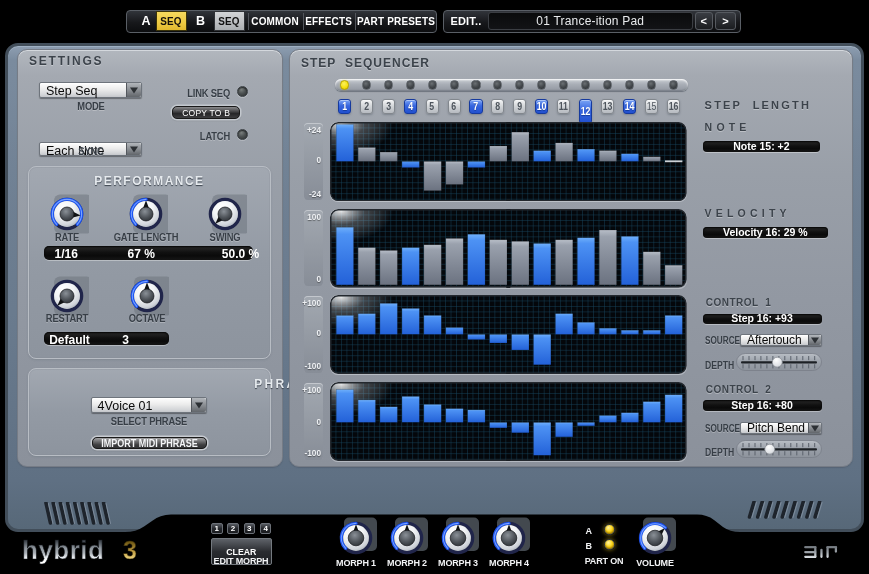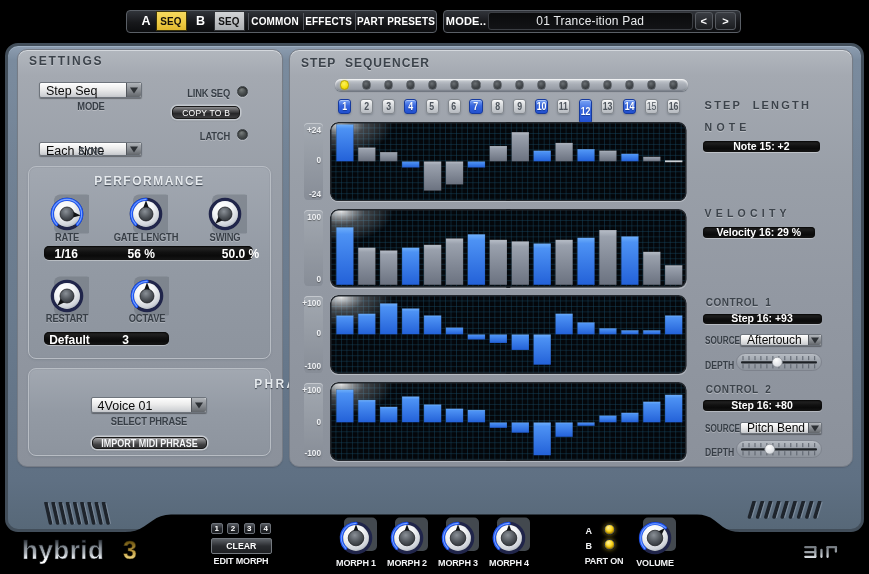--- a/index.html
+++ b/index.html
@@ -70,21 +70,21 @@
 <div class="seg" style="left:249px;width:53px;font-size:10.5px">
     <span style="transform:scaleX(.95)">COMMON</span>
   </div>
 <div class="seg" style="left:304px;width:50px;font-size:10.5px">
     <span style="transform:scaleX(.95)">EFFECTS</span>
   </div>
 <div class="seg" style="left:357px;width:78px;font-size:10.5px">
     <span style="transform:scaleX(.95)">PART PRESETS</span>
   </div>
 <div class="abs" style="left:442.6px;top:9.8px;width:298px;height:22.8px;background:linear-gradient(180deg,#31343a,#17181b 55%,#0c0d0f);border:1px solid #5a5f66;border-radius:4px;box-shadow:0 1px 2px #000"></div>
-<div class="seg" style="left:444px;width:44px;font-size:11px">MODE..</div>
+<div class="seg" style="left:444px;width:44px;font-size:11px">EDIT..</div>
 <div class="abs" style="left:488px;top:12.1px;width:204.6px;height:18.2px;background:linear-gradient(180deg,#0a0b0c,#121316);border:1px solid #3b3e43;border-radius:3px"></div>
 <div class="seg" style="left:488px;width:204.6px;font-weight:normal;font-size:12px;color:#e8eaec">01 Trance-ition Pad</div>
 <div class="abs" style="left:695px;top:12.1px;width:17.8px;height:18.2px;background:linear-gradient(180deg,#3a3d43,#1b1d20);border:1px solid #565a60;border-radius:3px"></div>
 <div class="seg" style="left:695px;width:17.8px;font-size:11px">&lt;</div>
 <div class="abs" style="left:715.3px;top:12.1px;width:20.3px;height:18.2px;background:linear-gradient(180deg,#3a3d43,#1b1d20);border:1px solid #565a60;border-radius:3px"></div>
 <div class="seg" style="left:715.3px;width:20.3px;font-size:11px">&gt;</div>
 <div class="abs" style="left:5px;top:43px;width:859px;height:489px;border-radius:13px;
 background:linear-gradient(180deg,#8e9eb1 0,#7a8b9e 3%,#72829565 20%,#6a7b8e 55%,#5f7083 90%,#576878),linear-gradient(180deg,#7a8b9e,#5f7083);
 border:3px solid #424e5a;box-shadow:inset 0 1px 0 #9fb0c2"></div>
 <div class="abs" style="left:0;top:532px;width:869px;height:42px;background:#000"></div>
@@ -184,21 +184,21 @@
 <circle cx="0" cy="0" r="12.9" fill="url(#kf)"></circle>
 <polygon points="-9.69,9.69 -5.56,0.68 -0.68,5.56" fill="#101214"></polygon>
 <circle cx="0" cy="0" r="7.0" fill="url(#kh)"></circle>
 <circle cx="0" cy="0" r="7.0" fill="none" stroke="#14161a" stroke-width="0.7"></circle>
 </svg>
 <div class="abs lb" style="left:17.3px;top:230.6px;width:100px;text-align:center;font-size:11px">RATE</div>
 <div class="abs lb" style="left:95.9px;top:230.6px;width:100px;text-align:center;font-size:11px">GATE LENGTH</div>
 <div class="abs lb" style="left:175.3px;top:230.6px;width:100px;text-align:center;font-size:11px">SWING</div>
 <div class="abs disp" style="left:44.2px;top:246.4px;width:208.5px;height:13.6px">
 <span class="abs" style="left:0;width:44px;text-align:center;top:0.8px;font-size:12px">1/16</span>
-<span class="abs" style="left:62px;width:70px;text-align:center;top:0.8px;font-size:12px">56 %</span>
+<span class="abs" style="left:62px;width:70px;text-align:center;top:0.8px;font-size:12px">67 %</span>
 <span class="abs" style="left:145px;width:70px;text-align:right;top:0.8px;font-size:12px">50.0 %</span>
   </div>
 <svg style="position:absolute;left:45.3px;top:273.8px" width="44" height="44" viewBox="-22.0 -22.0 44.0 44.0">
 <rect x="-13.0" y="-19.5" width="38.5" height="39.0" rx="6.0" fill="#6d747e" opacity="0.55"></rect>
 <circle cx="0" cy="0" r="14.6" fill="none" stroke="#20254a" stroke-width="3.4"></circle>
 
 <circle cx="0" cy="0" r="12.9" fill="url(#kf)"></circle>
 <polygon points="-9.69,9.69 -5.56,0.68 -0.68,5.56" fill="#101214"></polygon>
 <circle cx="0" cy="0" r="7.0" fill="url(#kh)"></circle>
 <circle cx="0" cy="0" r="7.0" fill="none" stroke="#14161a" stroke-width="0.7"></circle>
@@ -417,21 +417,21 @@
 <rect x="313.1" y="19.6" width="17.4" height="20.8" fill="url(#bb)" stroke="#00000055" stroke-width="0.5"></rect>
 <rect x="335.0" y="12.7" width="17.4" height="27.7" fill="url(#bb)" stroke="#00000055" stroke-width="0.5"></rect>
 <rect x="0.75" y="0.75" width="355.1" height="77.4" rx="7.5" fill="none" stroke="#23282e" stroke-width="1.5"></rect>
 <rect x="176.3" y="0" width="4" height="2" fill="#181d22"></rect>
 <rect x="176.3" y="77" width="4" height="2" fill="#181d22"></rect>
 </svg>
 <div class="abs tt" style="left:704.6px;top:98.9px;font-size:11px;letter-spacing:2.2px">STEP&nbsp; LENGTH</div>
 <div class="abs tt" style="left:704.6px;top:120.9px;font-size:10.5px;letter-spacing:4.2px">NOTE</div>
 <div class="abs disp" style="left:702.8px;top:141.3px;width:117.2px;height:10.8px;border-radius:4px;text-align:center;font-size:10.5px"><span style="position:relative;top:-1.2px">Note 15: +2</span></div>
 <div class="abs tt" style="left:704.6px;top:207.2px;font-size:10.5px;letter-spacing:4.2px">VELOCITY</div>
-<div class="abs disp" style="left:702.8px;top:227px;width:112px;height:11px;border-radius:4px;text-align:center;font-size:10.5px"><span style="position:relative;top:-1px">Velocity 16: 29 %</span></div>
+<div class="abs disp" style="left:702.8px;top:227px;width:125px;height:11px;border-radius:4px;text-align:center;font-size:10.5px"><span style="position:relative;top:-1px">Velocity 16: 29 %</span></div>
 <div class="abs tt" style="left:705.7px;top:296.9px;font-size:10px;letter-spacing:0.5px">CONTROL&nbsp; 1</div>
 <div class="abs disp" style="left:702.5px;top:313.5px;width:119px;height:10.4px;border-radius:4px;text-align:center;font-size:10.5px"><span style="position:relative;top:-1.4px">Step 16: +93</span></div>
 <div class="abs" style="left:705px;top:334.3px;font-size:10.5px;font-weight:bold;color:#373e46;text-shadow:0 1px 0 rgba(255,255,255,.25);transform:scaleX(.78);transform-origin:left;white-space:nowrap">SOURCE</div>
 <div class="abs dd" style="left:740px;top:333.9px;width:81.6px;height:12.6px">
     <div class="ddtxt" style="top:-1.5px;font-size:12px">Aftertouch</div>
     <div class="ddarr" style="width:13px"></div>
   </div>
 <div class="abs" style="left:705px;top:359.4px;font-size:10.5px;font-weight:bold;color:#373e46;text-shadow:0 1px 0 rgba(255,255,255,.25);transform:scaleX(.82);transform-origin:left;white-space:nowrap">DEPTH</div>
 <svg width="0" height="0" style="position:absolute">
     <defs>
@@ -506,21 +506,21 @@
         <stop offset="0.9" stop-color="#e9d07a"></stop>
 </linearGradient>
 </defs>
 <text x="2" y="25" font-family="Liberation Sans,sans-serif" font-weight="bold" font-size="26" letter-spacing="0.5" fill="url(#chrome)" stroke="#14171b" stroke-width="0.6">hybrid</text>
 <text x="103" y="25" font-family="Liberation Sans,sans-serif" font-weight="bold" font-size="25" fill="url(#gold3)" stroke="#3a2e08" stroke-width="0.5">3</text>
 </svg>
 <div class="abs" style="left:211.0px;top:522.5px;width:11.5px;height:11px;border-radius:2px;background:linear-gradient(180deg,#565a60,#26282c 50%,#1a1c1f);border:1px solid #6b7077;color:#fff;font-weight:bold;font-size:8px;display:flex;align-items:center;justify-content:center">1</div>
 <div class="abs" style="left:227.3px;top:522.5px;width:11.5px;height:11px;border-radius:2px;background:linear-gradient(180deg,#565a60,#26282c 50%,#1a1c1f);border:1px solid #6b7077;color:#fff;font-weight:bold;font-size:8px;display:flex;align-items:center;justify-content:center">2</div>
 <div class="abs" style="left:243.6px;top:522.5px;width:11.5px;height:11px;border-radius:2px;background:linear-gradient(180deg,#565a60,#26282c 50%,#1a1c1f);border:1px solid #6b7077;color:#fff;font-weight:bold;font-size:8px;display:flex;align-items:center;justify-content:center">3</div>
 <div class="abs" style="left:259.9px;top:522.5px;width:11.5px;height:11px;border-radius:2px;background:linear-gradient(180deg,#565a60,#26282c 50%,#1a1c1f);border:1px solid #6b7077;color:#fff;font-weight:bold;font-size:8px;display:flex;align-items:center;justify-content:center">4</div>
-<div class="abs" style="left:211px;top:537.5px;width:60.5px;height:16px;border-radius:2px;background:linear-gradient(180deg,#5e6268,#2a2c30 50%,#1d1f22);border:1px solid #74797f;color:#fff;font-weight:bold;font-size:9.5px;display:flex;align-items:center;justify-content:center">
+<div class="abs" style="left:211px;top:537.5px;width:60.5px;height:27px;border-radius:2px;background:linear-gradient(180deg,#5e6268,#2a2c30 50%,#1d1f22);border:1px solid #74797f;color:#fff;font-weight:bold;font-size:9.5px;display:flex;align-items:center;justify-content:center">
     <span style="transform:scaleX(.92)">CLEAR</span>
   </div>
 <div class="abs wt" style="left:191px;top:554.8px;width:100px;text-align:center">EDIT MORPH</div>
 <svg style="position:absolute;left:334.0px;top:515.5px" width="44" height="44" viewBox="-22.0 -22.0 44.0 44.0">
 <rect x="-12.0" y="-20.5" width="33.0" height="33.5" rx="5.0" fill="#43494f"></rect>
 <circle cx="0" cy="0" r="14.6" fill="none" stroke="#20254a" stroke-width="3.4"></circle>
 <path d="M -10.32 10.32 A 14.60 14.60 0 0 1 0.00 -14.60" fill="none" stroke="#1c53f2" stroke-width="3.4" stroke-linecap="round"></path>
     <path d="M -10.32 10.32 A 14.60 14.60 0 0 1 0.00 -14.60" fill="none" stroke="#7aa4ff" stroke-width="1.1" stroke-linecap="round"></path>
 <circle cx="0" cy="0" r="12.9" fill="url(#kf)"></circle>
 <polygon points="0.00,-13.70 3.45,-4.41 -3.45,-4.41" fill="#101214"></polygon>

